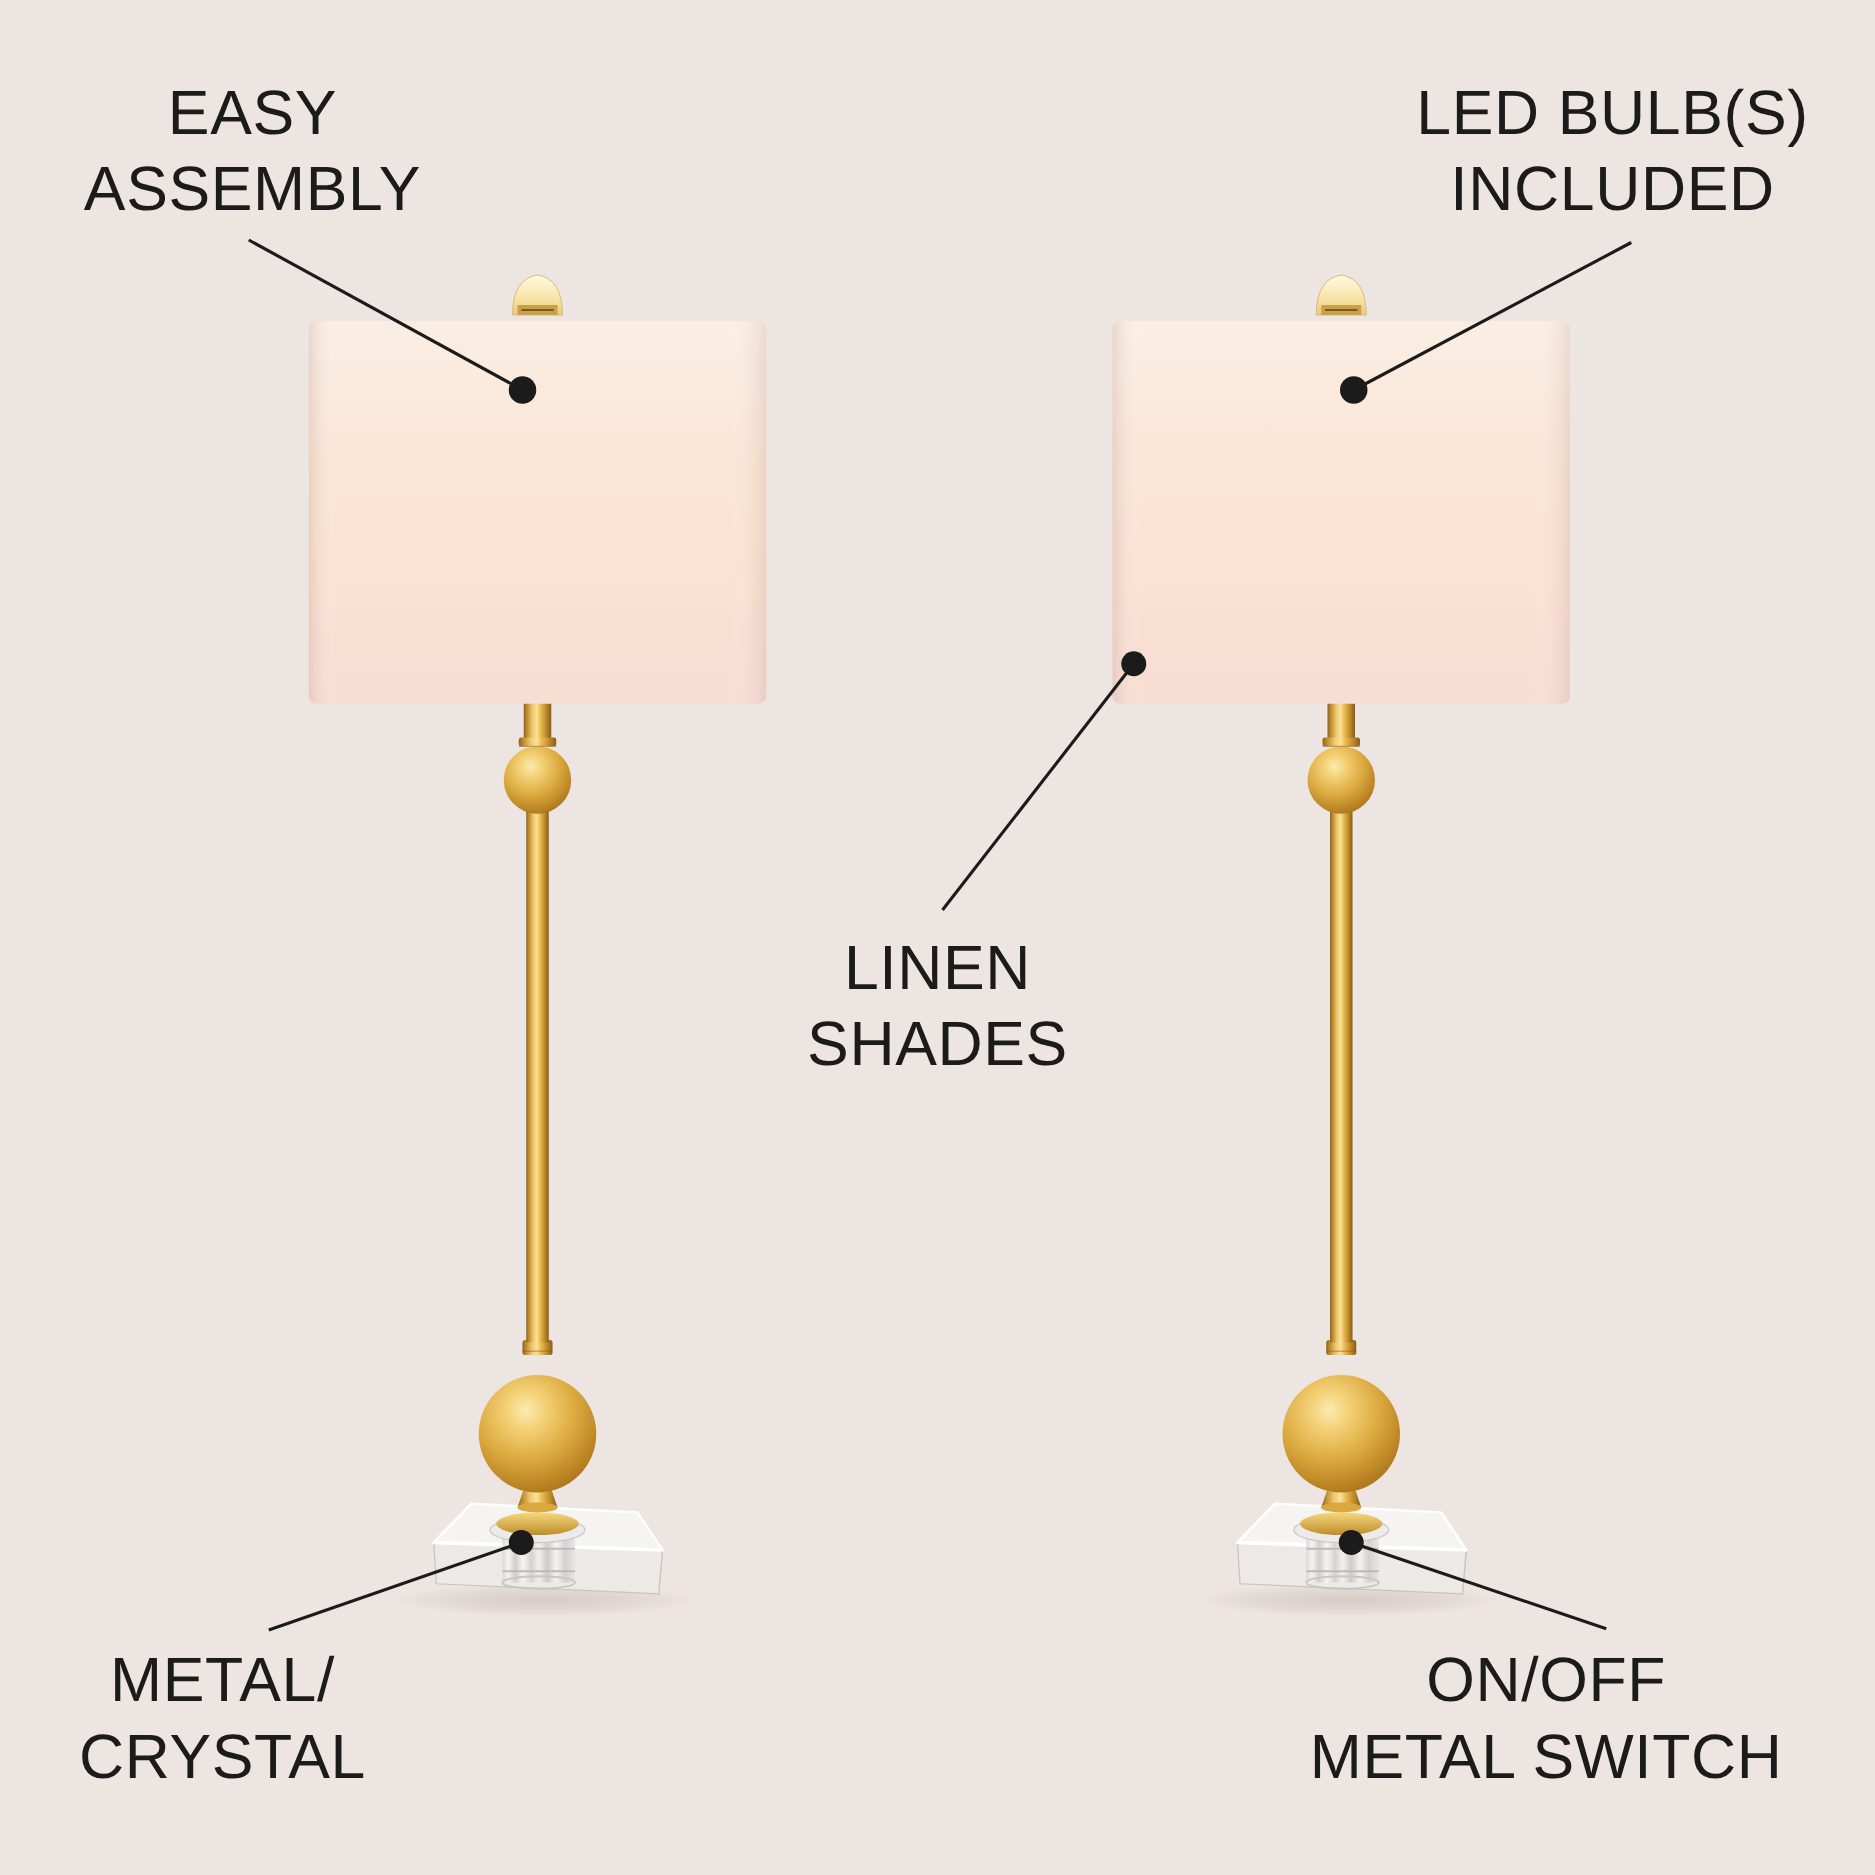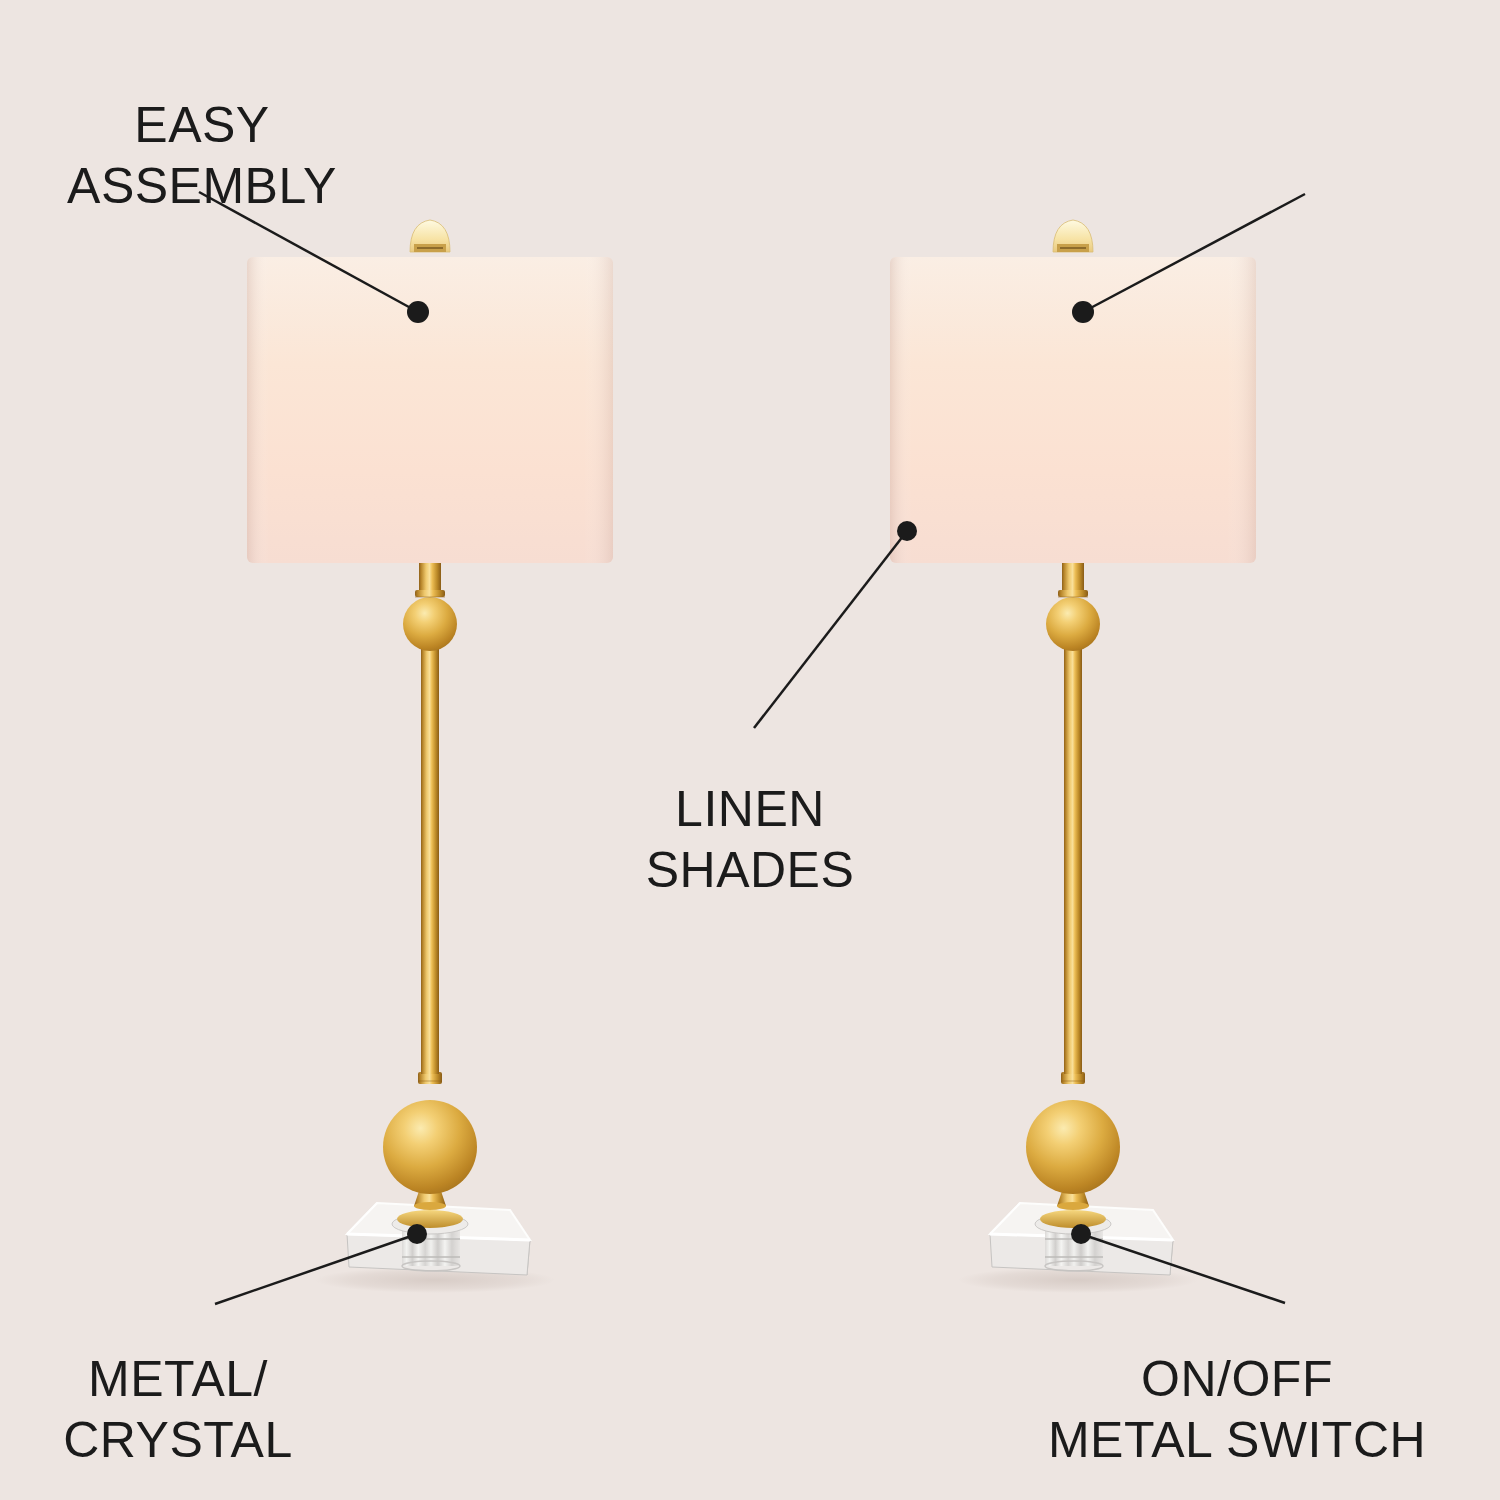--- a/index.html
+++ b/index.html
@@ -13,21 +13,20 @@
   #lamp-scene{position:absolute;left:0;top:0;}
   .callout{
     position:absolute;
     color:#1B1B1B;
     font-size:50px;
     line-height:61px;
     letter-spacing:0.5px;
     text-align:center;
     white-space:pre-line;
     font-weight:400;
-    margin-top:35px;
   }
   #callout-easy-assembly{left:22px;top:60px;width:360px;}
   #callout-led-bulbs{left:1085px;top:60px;width:410px;}
   #callout-linen-shades{left:600px;top:744px;width:300px;}
   #callout-metal-crystal{left:28px;top:1314px;width:300px;}
   #callout-on-off{left:1030px;top:1314px;width:414px;}
 </style>
 </head>
 <body>
 
@@ -161,20 +160,22 @@
       <circle cx="1083" cy="312" r="11"></circle>
       <circle cx="907" cy="531" r="10"></circle>
       <circle cx="417" cy="1234" r="10"></circle>
       <circle cx="1081" cy="1234" r="10"></circle>
     </g>
   </svg>
 
   <div class="callout" id="callout-easy-assembly">EASY
 ASSEMBLY</div>
 
+  <div class="callout" id="callout-led-bulbs">LED BULB(S)
+INCLUDED</div>
 
   <div class="callout" id="callout-metal-crystal">METAL/
 CRYSTAL</div>
 
   <div class="callout" id="callout-linen-shades">LINEN
 SHADES</div>
 
   <div class="callout" id="callout-on-off">ON/OFF
 METAL SWITCH</div>
 

